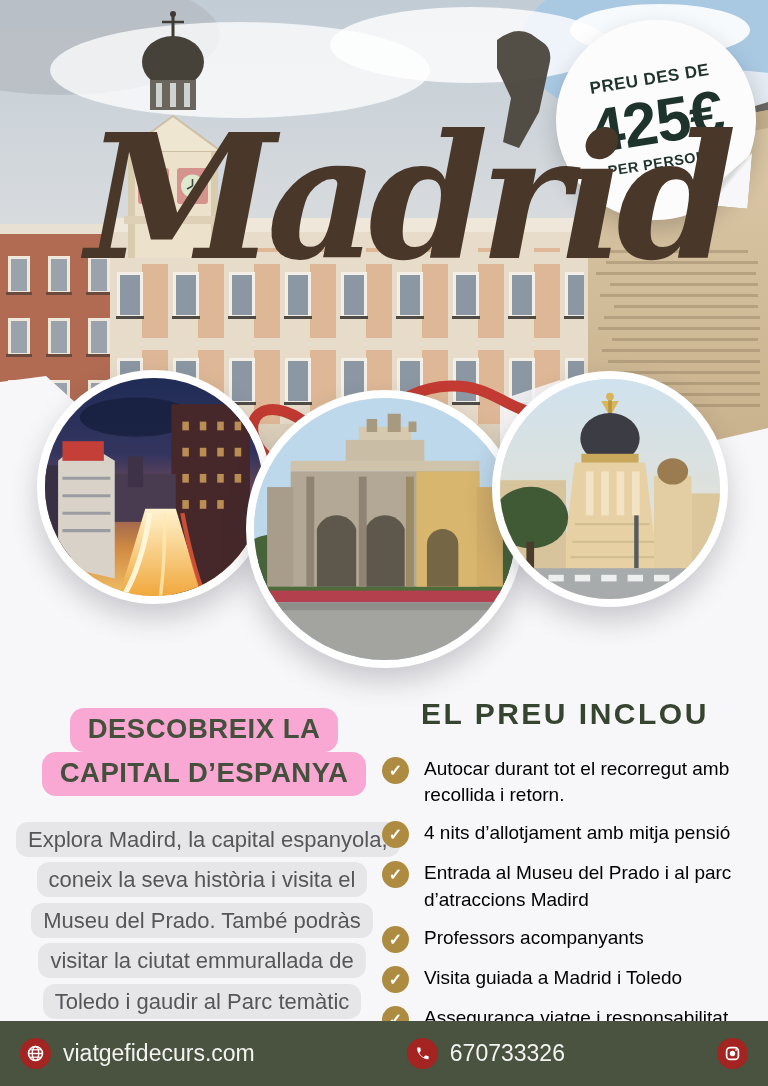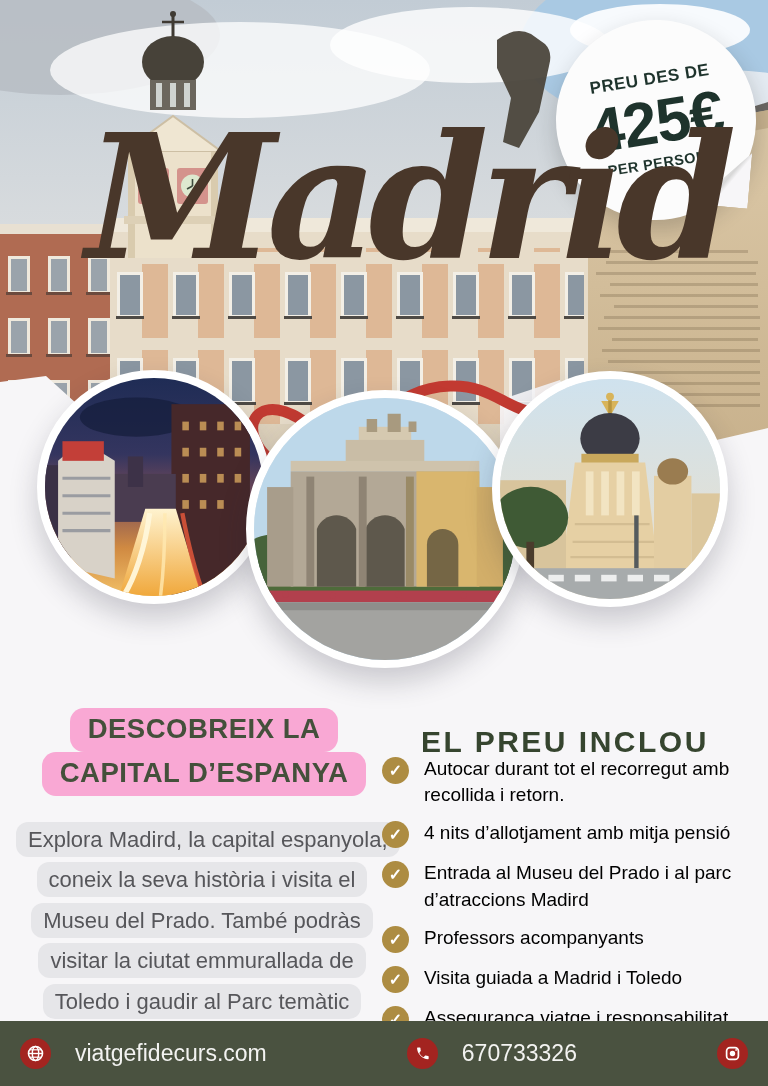--- a/index.html
+++ b/index.html
@@ -63,40 +63,40 @@
     text-align:center; font-size:22px; line-height:1.84; color:#56565a;
   }
   .para span{
     background:#e6e6e9; border-radius:12px; padding:5px 12px;
     -webkit-box-decoration-break:clone; box-decoration-break:clone;
   }
 
   
   .inc-head{
     position:absolute; left:421px; top:697px; z-index:2;
-    font-size:30px; font-weight:bold; letter-spacing:2.5px; color:#36452f;margin-top:28px;
+    font-size:30px; font-weight:bold; letter-spacing:2.5px; color:#36452f;
   }
   .inc-list{
     position:absolute; left:382px; top:756px; width:376px; z-index:2; list-style:none;
   }
   .inc-list li{ display:flex; align-items:flex-start; gap:15px; margin-bottom:12px; }
   .check{
     width:27px; height:27px; border-radius:50%; background:#ad8c42; color:#ffffff;
     display:flex; align-items:center; justify-content:center;
     font-size:16px; font-weight:bold; flex-shrink:0; margin-top:1px;
   }
   .item-text{ font-size:19px; line-height:1.38; color:#000000; max-width:332px; }
 
   
   .footer{
     position:absolute; left:0; right:0; bottom:0; height:65px; z-index:7;
     background:#4a5240; display:flex; align-items:center;
     justify-content:space-between; padding:0 20px;
   }
-  .f-item{ display:flex; align-items:center; gap:24px; color:#f3f3f1; font-size:23px; cursor:pointer; }
+  .f-item{ display:flex; align-items:center; gap:12px; color:#f3f3f1; font-size:23px; cursor:pointer; }
   .f-icon{ width:31px; height:31px; flex-shrink:0; display:block; }
 </style>
 </head>
 <body>
 
 <div class="poster">
 
   <div class="hero">
     <svg width="768" height="470" viewBox="0 0 768 470">
       <defs>

